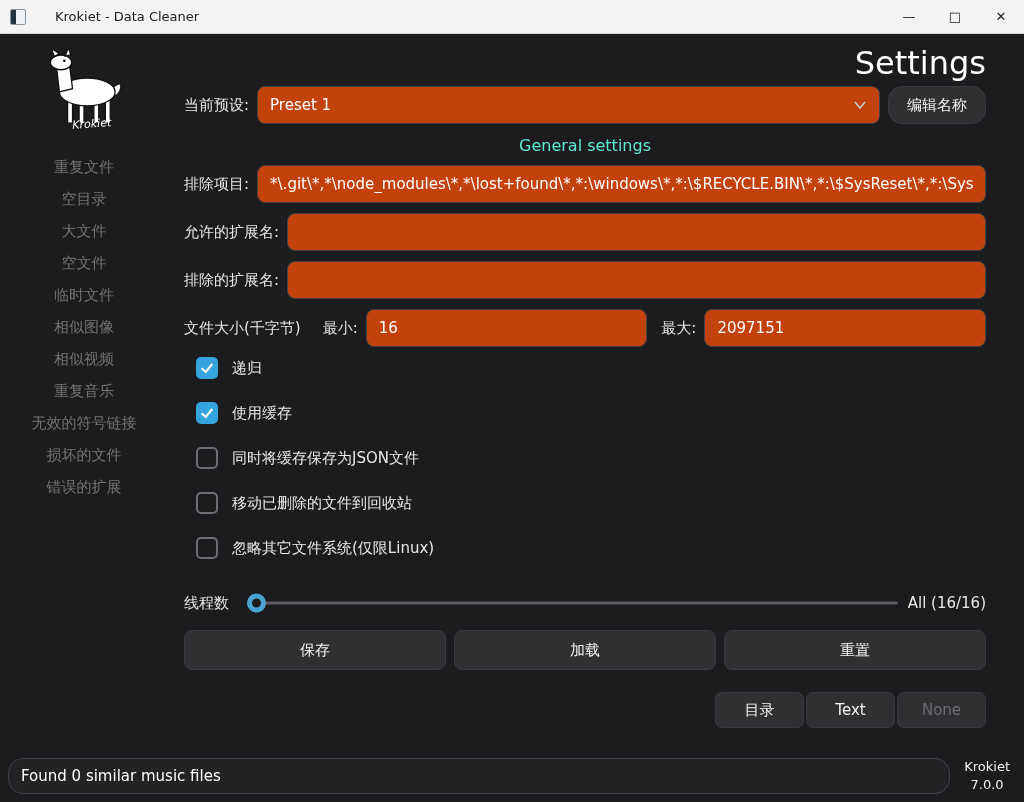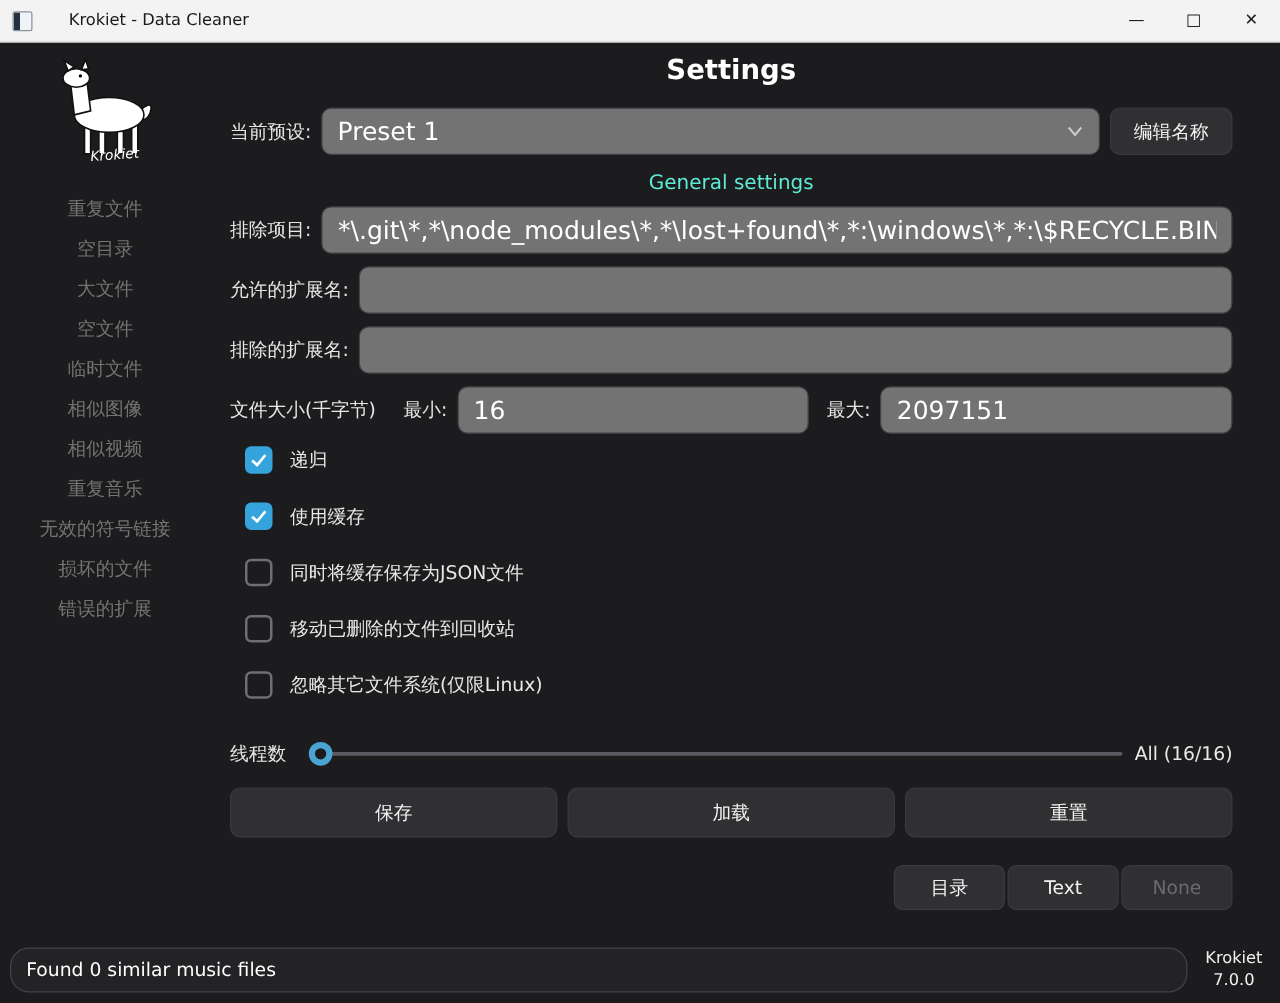--- a/index.html
+++ b/index.html
@@ -46,44 +46,44 @@
     transform: rotate(-4deg) translate(8px, -10px);
   }
   .side-items { margin-top: 10px; width: 100%; }
   .side-item {
     height: 32px; display: flex; align-items: center; justify-content: center;
     font-size: 15px; color: #737373; cursor: pointer; white-space: nowrap;
   }
 
   
   .content { flex: 1; padding: 10px 38px 0 16px; display: flex; flex-direction: column; }
-  .page-title { text-align: center; font-size: 22px; color: #ffffff; font-weight: 700; height: 30px; margin-bottom: 12px; }
+  .page-title { text-align: right; font-size: 32px; color: #ffffff; font-weight: 400; height: 30px; margin-bottom: 12px; }
   .section-title { text-align: center; font-size: 16px; color: #5eead4; font-weight: 400; height: 22px; margin-bottom: 7px; }
 
   .row { display: flex; align-items: center; margin-bottom: 12px; }
   .row.form { margin-bottom: 10px; }
   .label { font-size: 15px; color: #e6e6e6; margin-right: 8px; white-space: nowrap; }
 
   .select, .text-input {
     flex: 1; height: 38px;
-    background: #737373; border: 1px solid #414147; border-radius: 8px;
-    color: #ffffff; font-size: 20px; padding: 0 12px;
+    background: #c2410c; border: 1px solid #414147; border-radius: 8px;
+    color: #ffffff; font-size: 15px; padding: 0 12px;
     font-family: "DejaVu Sans", "Liberation Sans", sans-serif;
   }
   .select { display: flex; align-items: center; cursor: pointer; }
   .select .sel-value { flex: 1; }
   .chevron { width: 14px; height: 10px; flex: 0 0 14px; }
 
   .btn {
     background: #303033; border: 1px solid #3a3a3e; border-radius: 8px;
     color: #f2f2f2; font-size: 15px; cursor: pointer;
     display: flex; align-items: center; justify-content: center;
     font-family: "DejaVu Sans", "Liberation Sans", sans-serif;
   }
-  .edit-btn { width: 98px; height: 38px; margin-left: 8px; flex: 0 0 98px; }
+  .edit-btn { width: 98px; height: 38px; margin-left: 8px; flex: 0 0 98px; border-radius: 14px; }
 
   .minmax-label { margin-left: 14px; }
 
   
   .check-row { display: flex; align-items: center; margin: 0 0 23px 12px; }
   .check-row:first-of-type { margin-top: 16px; }
   .checkbox {
     width: 22px; height: 22px; border-radius: 5px;
     border: 2px solid #6e6e74; background: transparent; cursor: pointer;
     display: flex; align-items: center; justify-content: center; flex: 0 0 22px;

